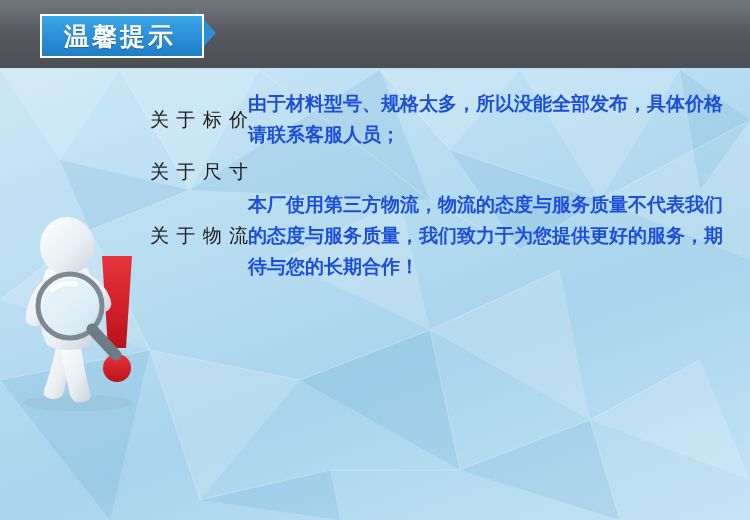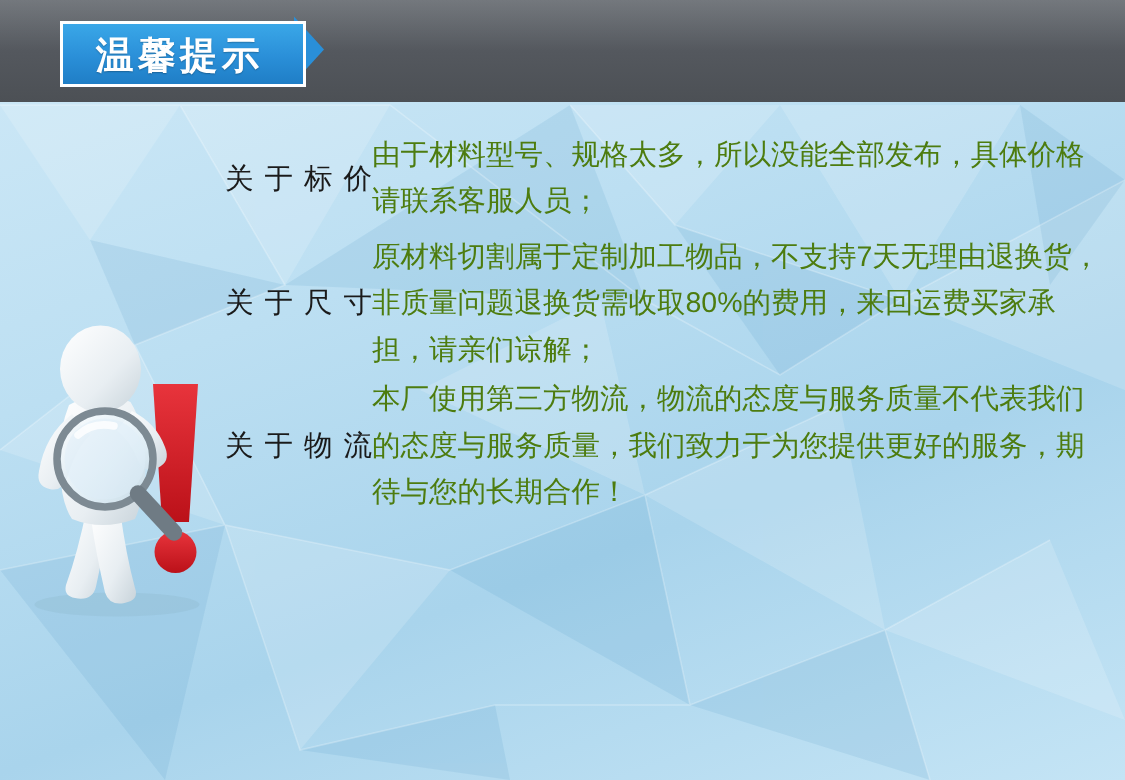--- a/index.html
+++ b/index.html
@@ -101,24 +101,24 @@
     text-align: justify;
     text-align-last: justify;
     color: #1a1a1a;
     font-size: 19px;
     line-height: 31px;
     font-weight: 500;
     white-space: nowrap;
   }
   .body {
     flex: 1;
-    color: #4d7c0f;
+    color: #1d4ed8;
     font-size: 19px;
     line-height: 31px;
-    font-weight: 400;
+    font-weight: 700;
     text-align: left;
   }
 </style>
 </head>
 <body>
 
 <div class="poster">
 
   <div class="bg-base"></div>
 
@@ -216,21 +216,20 @@
     </div>
 
     <div class="row">
     </div>
 
     <div class="row">
     </div>
 
     <div class="row">
       <div class="label">关于尺寸</div>
-      <div class="body">原材料切割属于定制加工物品，不支持7天无理由退换货，非质量问题退换货需收取80%的费用，来回运费买家承担，请亲们谅解；</div>
     </div>
 
     <div class="row">
       <div class="label">关于物流</div>
       <div class="body">本厂使用第三方物流，物流的态度与服务质量不代表我们的态度与服务质量，我们致力于为您提供更好的服务，期待与您的长期合作！</div>
     </div>
 
   </div>
 </div>
 

